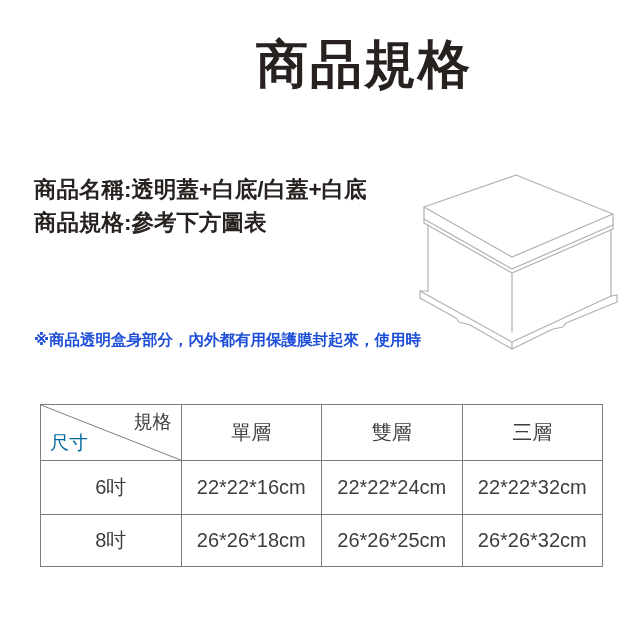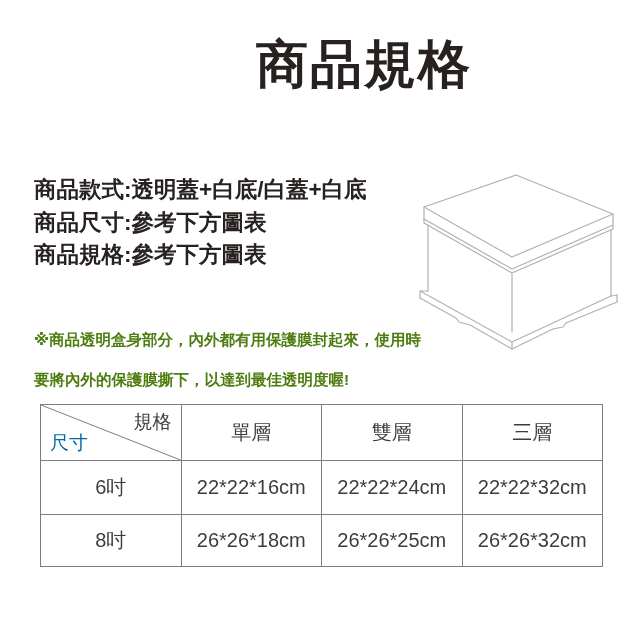--- a/index.html
+++ b/index.html
@@ -35,21 +35,21 @@
     line-height: 32.5px;
     white-space: nowrap;
     color: #272120;
   }
   .note-block { position: absolute; left: 34px; top: 320px; }
   .note-line {
     font-size: 15.5px;
     font-weight: 700;
     line-height: 40px;
     white-space: nowrap;
-    color: #4d7c0f;
+    color: #1d4ed8;
   }
   .box-art { position: absolute; left: 414px; top: 172px; }
   .spec-table {
     position: absolute;
     left: 40px;
     top: 404px;
     width: 563px;
     border-collapse: collapse;
     table-layout: fixed;
     font-size: 20px;
@@ -82,28 +82,26 @@
   .cell-val { white-space: nowrap; }
 </style>
 </head>
 <body>
 
 <div id="page">
 
   <div class="title">商品規格</div>
 
   <div class="info-block">
-    <div class="info-line">商品款式:透明蓋+白底/白蓋+白底</div>
-    <div class="info-line">商品尺寸:參考下方圖表</div>
+    <div class="info-line">商品名稱:透明蓋+白底/白蓋+白底</div>
     <div class="info-line">商品規格:參考下方圖表</div>
   </div>
 
   <div class="note-block">
     <div class="note-line">※商品透明盒身部分，內外都有用保護膜封起來，使用時</div>
-    <div class="note-line">要將內外的保護膜撕下，以達到最佳透明度喔!</div>
   </div>
 
   <div class="box-art">
     <svg width="210" height="178" viewBox="0 0 210 178">
       <g fill="none" stroke="#b3b0af" stroke-width="1.2" stroke-linejoin="round" stroke-linecap="round">
 
         <polygon points="102,3 199,42 98,85 10,35"></polygon>
 
         <path d="M10,35 L10,51 L98,101 L199,57 L199,42"></path>
 

